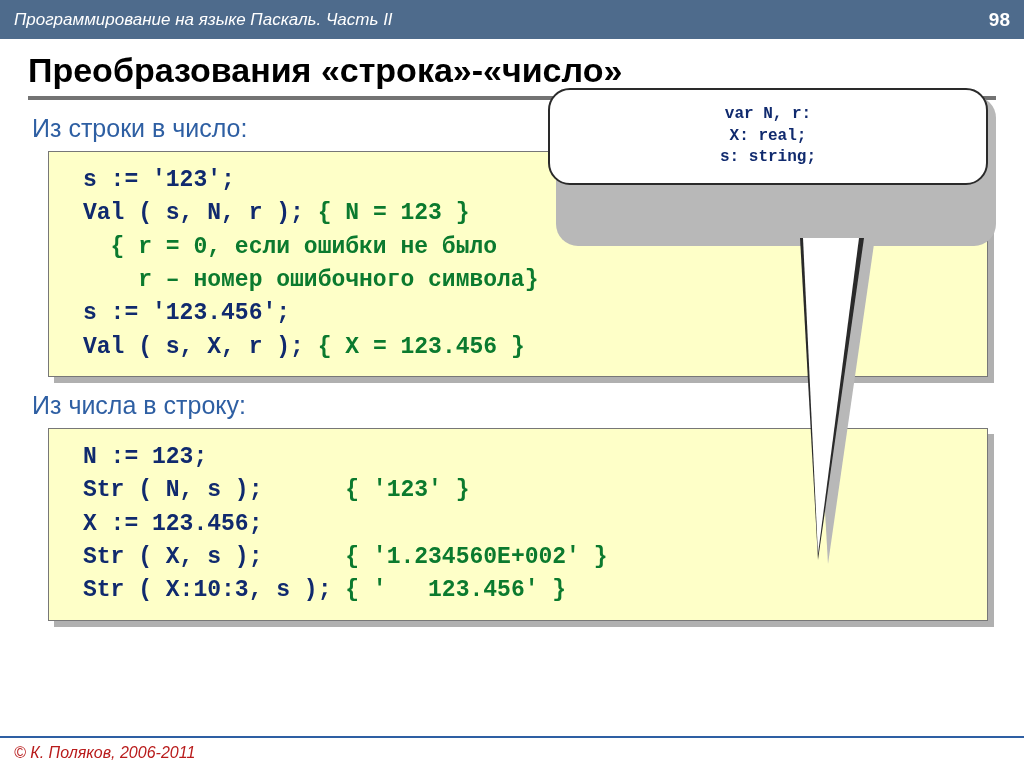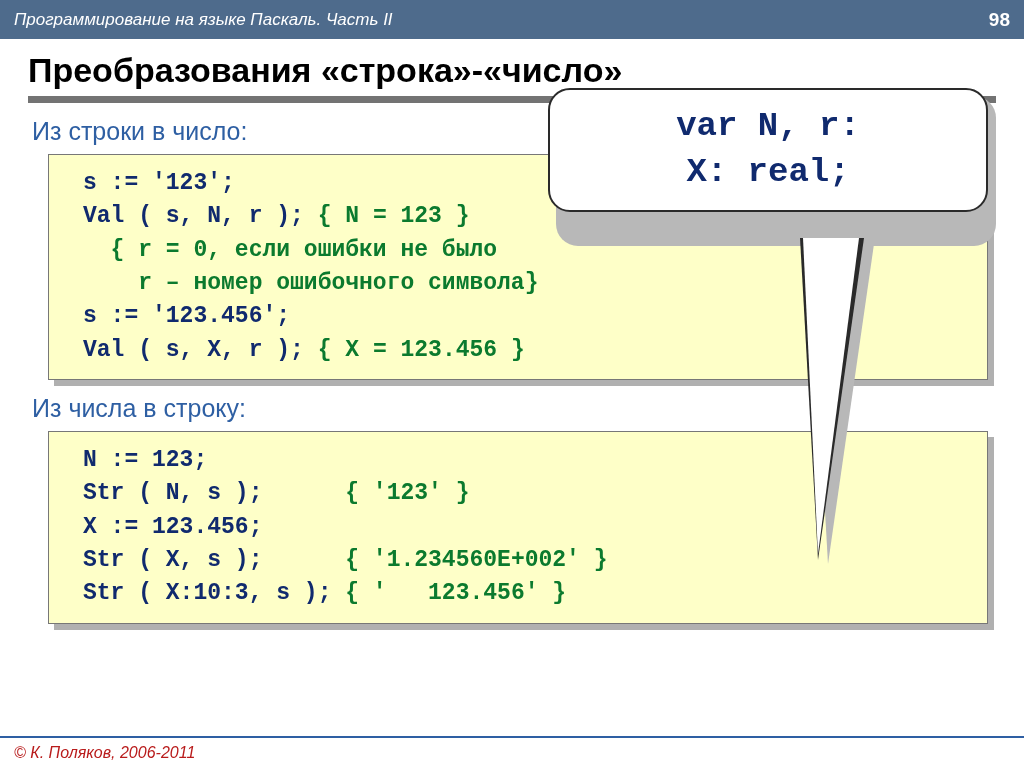--- a/index.html
+++ b/index.html
@@ -21,21 +21,21 @@
     font-style: italic;
     justify-content: space-between;
   }
   .pagenum { font-weight: bold; font-style: normal; font-size: 19px; }
   .content { padding: 8px 28px 0 28px; }
   .title {
     font-size: 34px;
     font-weight: bold;
     color: #000;
     padding: 4px 0 6px 0;
-    border-bottom: 7px solid #737373;
+    border-bottom: 4px solid #737373;
   }
   .section-label {
     color: #2e5fa3;
     font-size: 25px;
     margin: 14px 0 8px 4px;
   }
   .codebox-wrap { position: relative; margin-left: 20px; margin-right: 8px; }
   .codebox-shadow {
     position: absolute;
     top: 6px; left: 6px; right: -6px; bottom: -6px;
@@ -69,21 +69,21 @@
     border-radius: 22px;
   }
   .callout {
     position: relative;
     width: 440px;
     background: #fff;
     border: 2px solid #2a2a2a;
     border-radius: 22px;
     padding: 14px 20px;
     font-family: "Courier New", monospace;
-    font-size: 34px;
+    font-size: 16px;
     font-weight: bold;
     color: #102a6e;
     line-height: 1.35;
     text-align: center;
   }
   .callout-tail {
     position: absolute;
     left: 252px; top: 150px;
     width: 0; height: 0;
   }
@@ -149,20 +149,21 @@
 <span class="c-navy">Str ( X, s );      </span><span class="c-green">{ '1.234560E+002' }</span>
 <span class="c-navy">Str ( X:10:3, s ); </span><span class="c-green">{ '   123.456' }</span></div>
   </div>
 </div>
 
 <div class="callout-wrap">
   <div class="callout-shadow"></div>
   <div class="callout">
     <div>var N, r:</div>
     <div>X: real;</div>
+    <div>s: string;</div>
   </div>
   <div class="callout-tail">
     <div class="tail-shadow"></div>
     <div class="tail-border"></div>
     <div class="tail-fill"></div>
   </div>
 </div>
 
 <div class="footer">
   <span class="copy">© К. Поляков, 2006-2011</span>

